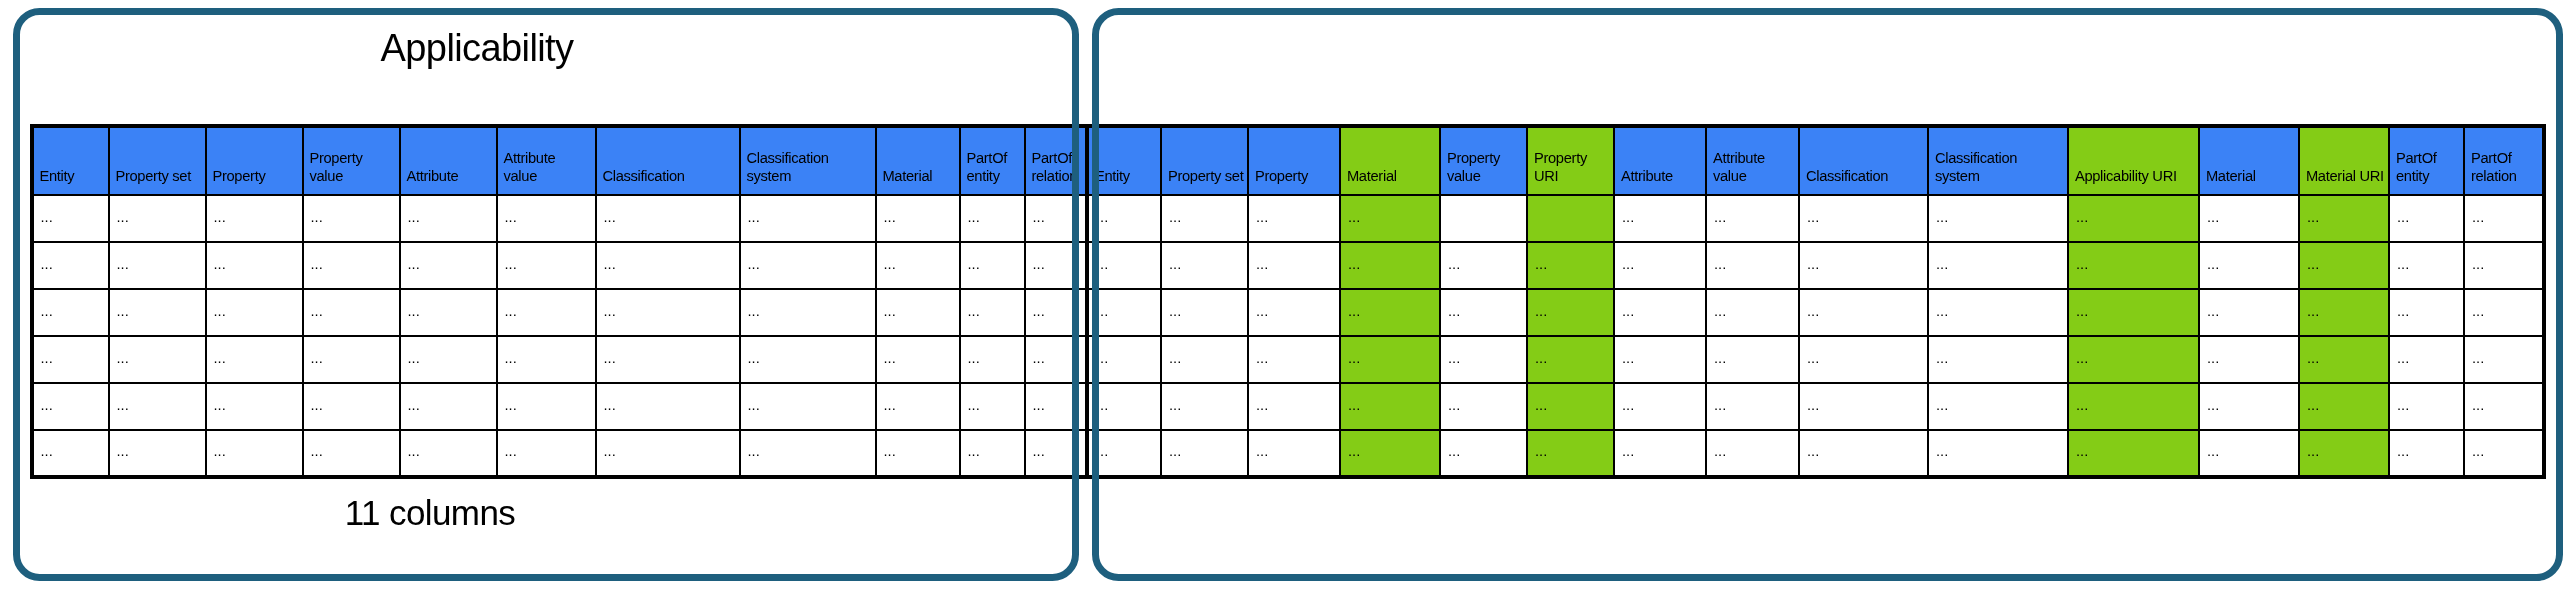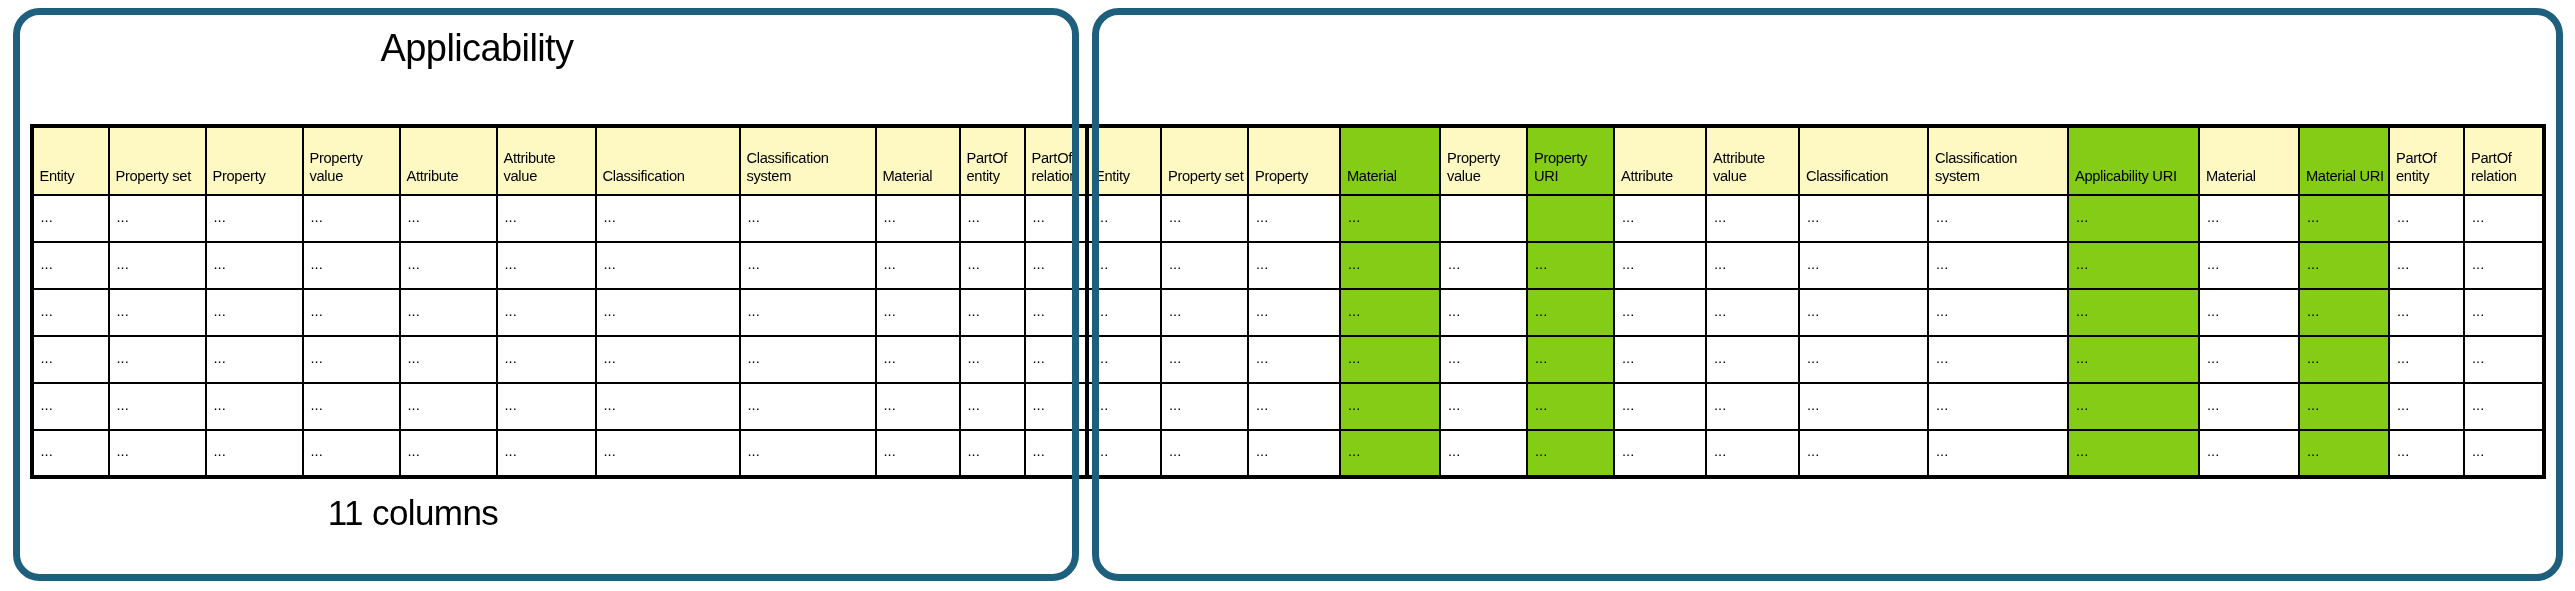--- a/index.html
+++ b/index.html
@@ -39,21 +39,21 @@
   .panel-caption{
     position:absolute;
     top:493px;
     transform:translateX(-50%);
     font-size:35px;
     color:#000;
     white-space:nowrap;
     z-index:2;
     letter-spacing:-0.6px;
   }
-  #caption-left{left:413px;}
+  #caption-left{left:430px;}
   #caption-right{left:1656px;}
   .tbl-wrap{
     position:absolute;
     top:124px;
     z-index:1;
   }
   #tbl-wrap-left{left:29.5px;}
   #tbl-wrap-right{left:1085px;}
   table.sheet{
     border-collapse:collapse;
@@ -62,21 +62,21 @@
   }
   table.sheet th, table.sheet td{
     border:2.9px solid #000;
     box-sizing:border-box;
     overflow:hidden;
     color:#000;
   }
   table.sheet thead tr{height:69px;}
   table.sheet tbody tr{height:47px;}
   table.sheet th{
-    background:#fef9c3;
+    background:#3b82f6;
     font-weight:400;
     font-size:14.7px;
     line-height:1.25;
     text-align:left;
     vertical-align:bottom;
     padding:2.4px 2.4px 8.3px 5.9px;
     letter-spacing:-0.3px;
   }
   table.sheet td{
     background:#ffffff;

